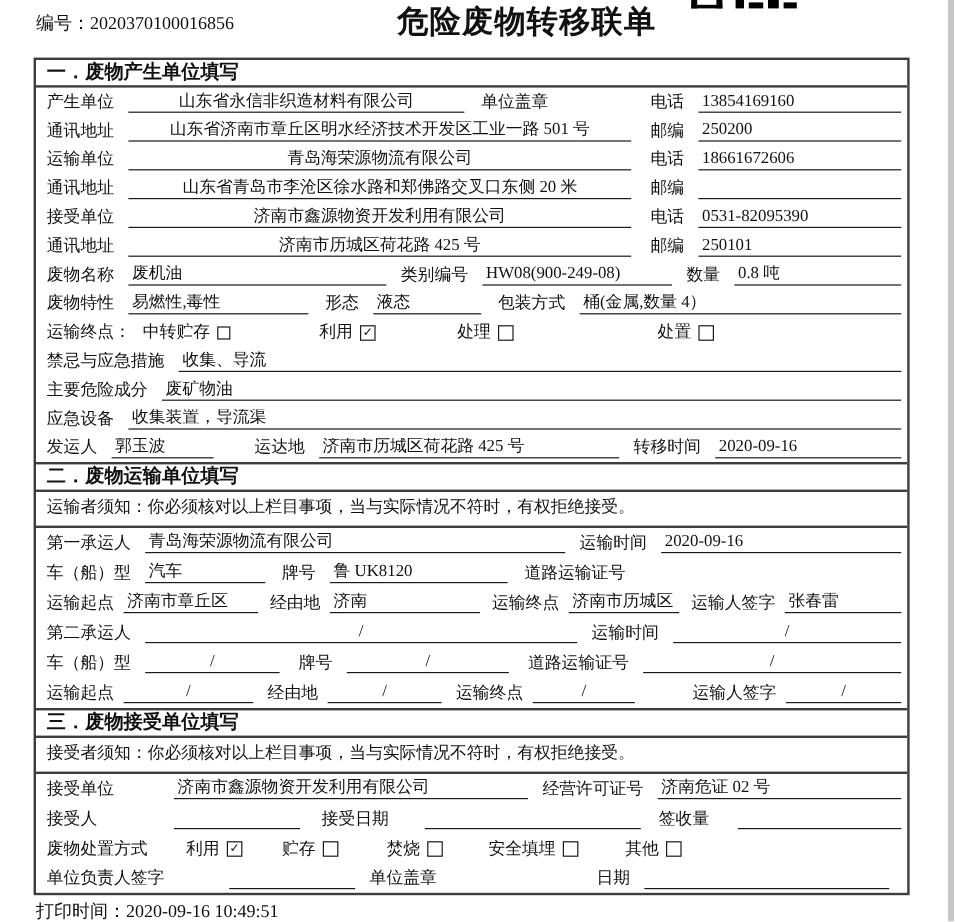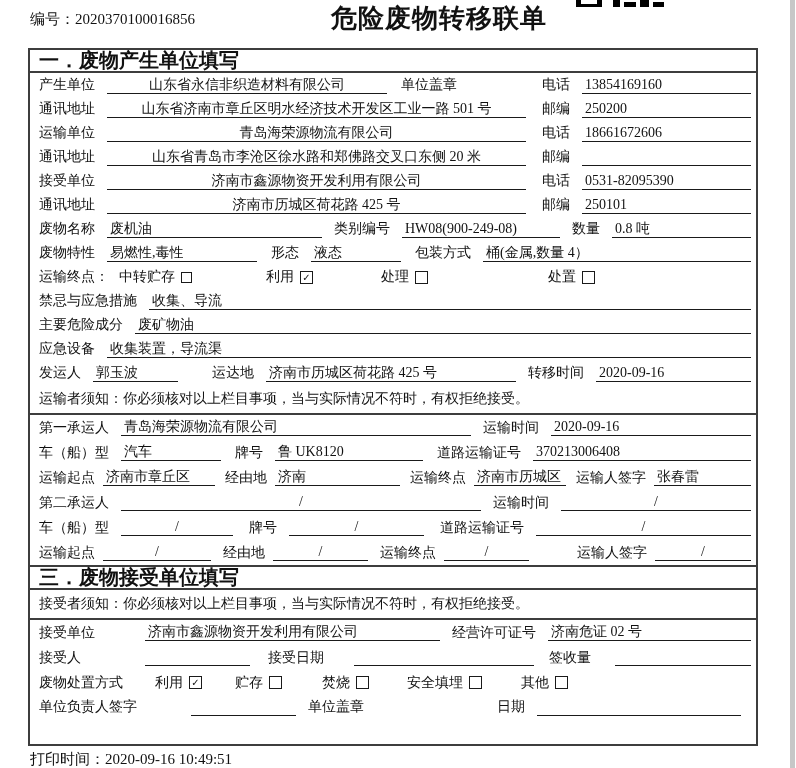--- a/index.html
+++ b/index.html
@@ -17,21 +17,21 @@
   .qr .qa2{left:21px;top:0;width:5px;height:7px;}
   .qr .qa3{left:0;top:4px;width:26px;height:3px;}
   .qr .qb{left:37px;top:0;width:7px;height:7px;}
   .qr .qc{left:48px;top:2px;width:12px;height:5px;}
   .qr .qd{left:64px;top:0;width:9px;height:7px;}
   .qr .qe{left:77px;top:2px;width:11px;height:5px;}
   .form{
     position:absolute;left:28px;top:48px;width:730px;height:698px;
     border:2px solid #3d3d3d;box-sizing:border-box;overflow:hidden;background:#fff;
   }
-  .sec-h{height:21px;line-height:21px;border-bottom:2px solid #3d3d3d;font-weight:bold;font-size:20px;padding-left:9px;}
+  .sec-h{height:21px;line-height:21px;border-bottom:2px solid #3d3d3d;font-weight:bold;font-size:16px;padding-left:9px;}
   .sec-h.mid{border-top:2px solid #3d3d3d;}
   .notice{height:28px;line-height:28px;border-bottom:2px solid #3d3d3d;padding-left:9px;font-size:14px;white-space:nowrap;}
   .row{display:flex;align-items:center;padding:0 5px 0 9px;font-size:14px;}
   .r24{height:24px;}.r25{height:25px;}
   .lbl{white-space:nowrap;margin-right:12px;flex-shrink:0;}
   .val{border-bottom:1px solid #1a1a1a;height:17px;line-height:16px;padding:0 3px;white-space:nowrap;overflow:hidden;box-sizing:border-box;flex-shrink:0;}
   .grow{flex:1 1 auto;}
   .ctr{text-align:center;}
   .lp{display:flex;align-items:center;width:503px;flex-shrink:0;text-align:center;}
   .lp .val.grow{margin-right:16px;}
@@ -176,36 +176,36 @@
 
   <div class="row r24">
     <span class="lbl">发运人</span>
     <span class="val" style="width:85px">郭玉波</span>
     <span class="lbl" style="margin-left:34px">运达地</span>
     <span class="val" style="width:250px">济南市历城区荷花路 425 号</span>
     <span class="lbl" style="margin-left:12px">转移时间</span>
     <span class="val grow">2020-09-16</span>
   </div>
 
+  <div class="sec-h mid">二．废物运输单位填写</div>
   <div class="notice">运输者须知：你必须核对以上栏目事项，当与实际情况不符时，有权拒绝接受。</div>
 
   <div class="row r25">
     <span class="lbl">第一承运人</span>
     <span class="val" style="width:350px">青岛海荣源物流有限公司</span>
     <span class="lbl" style="margin-left:12px">运输时间</span>
     <span class="val grow">2020-09-16</span>
   </div>
 
   <div class="row r25">
     <span class="lbl">车（船）型</span>
     <span class="val" style="width:100px">汽车</span>
     <span class="lbl" style="margin-left:14px">牌号</span>
     <span class="val" style="width:148px">鲁 UK8120</span>
     <span class="lbl" style="margin-left:14px">道路运输证号</span>
-    <span class="val grow">370213006408</span>
   </div>
 
   <div class="row r25">
     <span class="lbl" style="margin-right:8px">运输起点</span>
     <span class="val" style="width:112px">济南市章丘区</span>
     <span class="lbl" style="margin-left:10px;margin-right:8px">经由地</span>
     <span class="val" style="width:125px">济南</span>
     <span class="lbl" style="margin-left:10px;margin-right:8px">运输终点</span>
     <span class="val" style="width:92px">济南市历城区</span>
     <span class="lbl" style="margin-left:10px;margin-right:8px">运输人签字</span>

